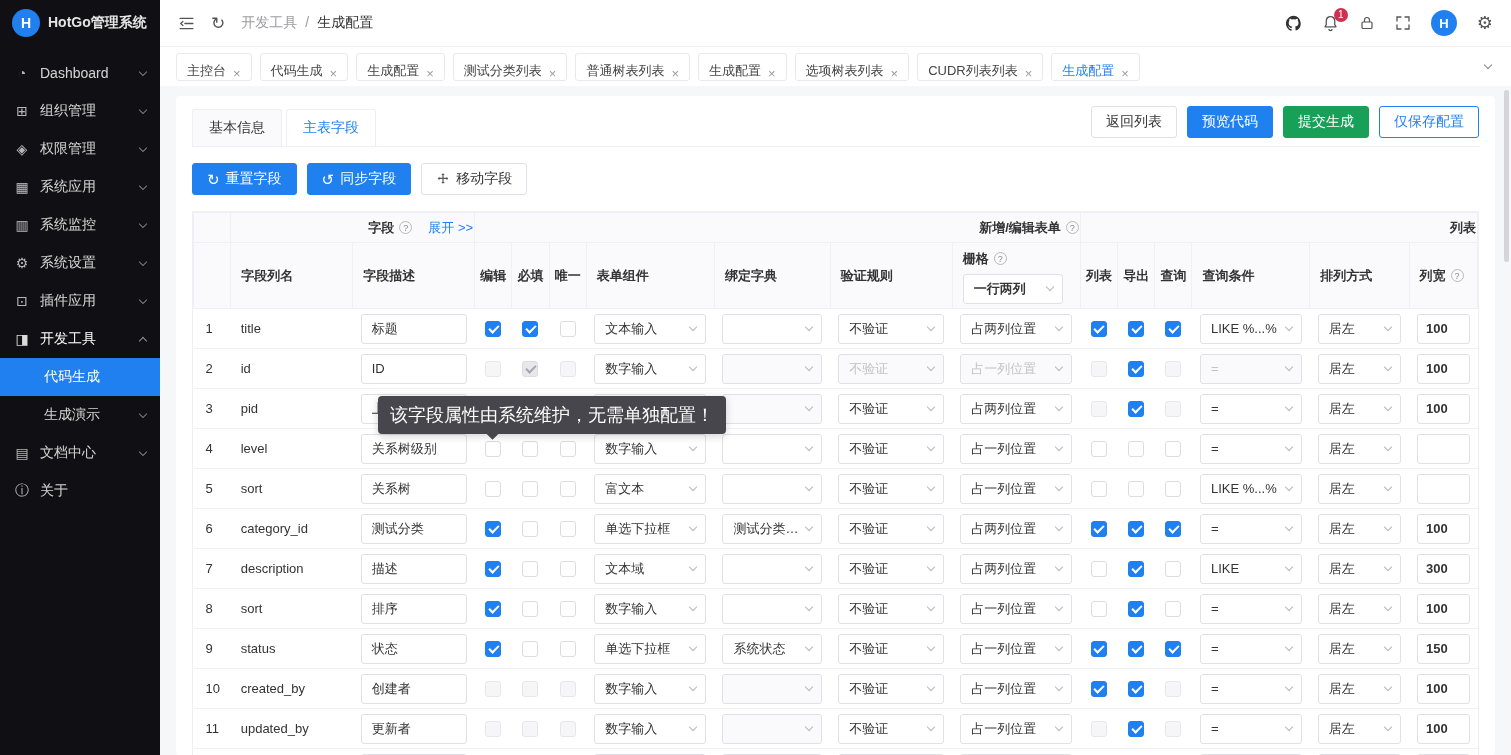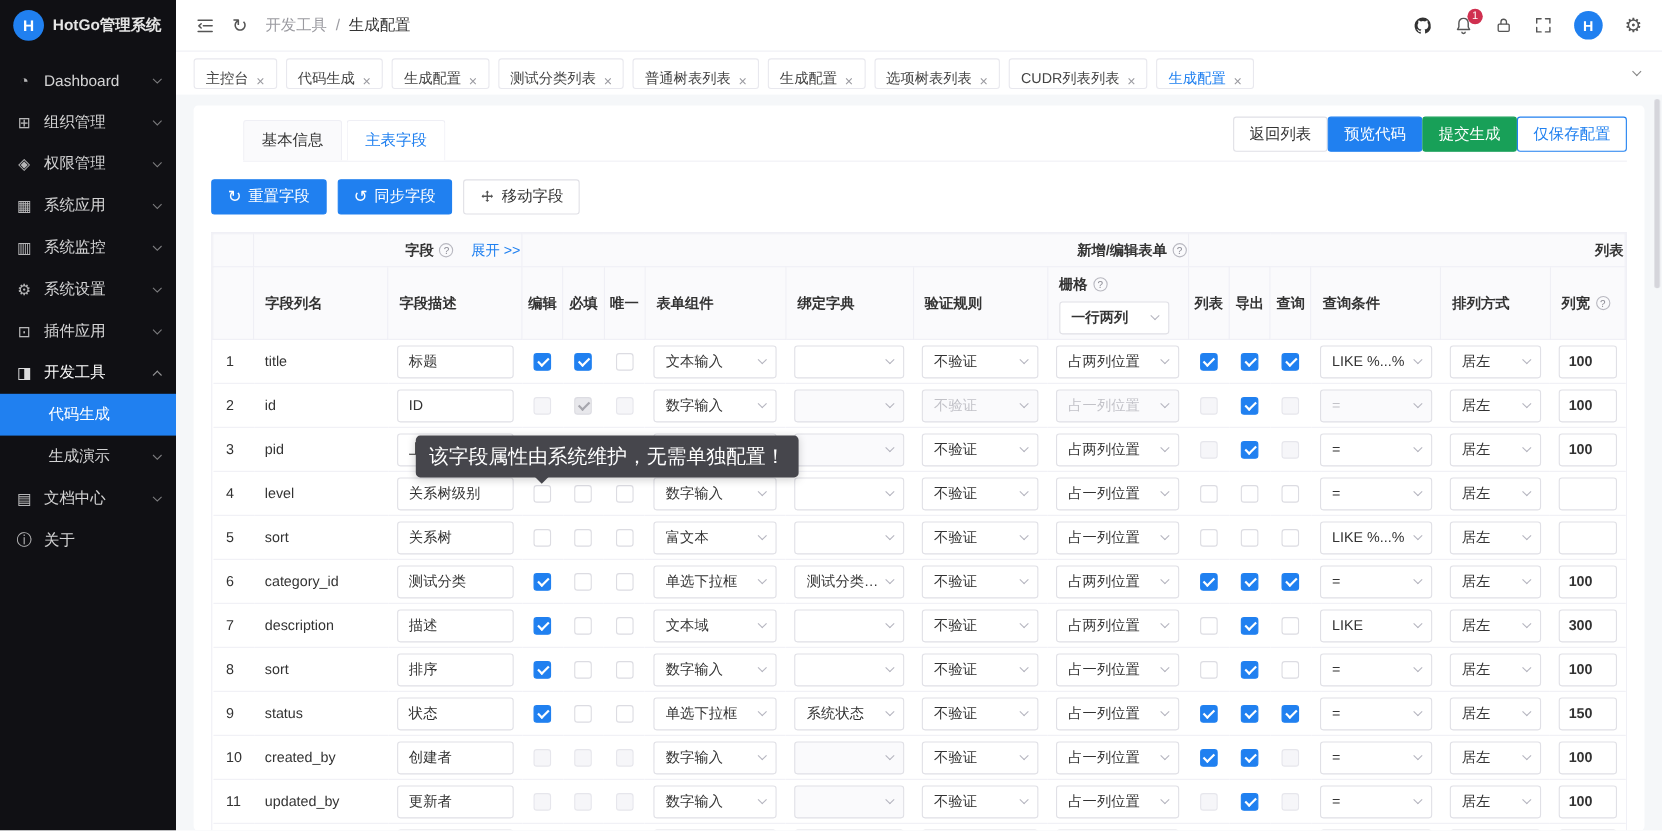--- a/index.html
+++ b/index.html
@@ -42,25 +42,25 @@
   .tabbar { height:40px; background:#fff; border-top:1px solid #f0f0f5; display:flex; align-items:center; gap:8px; padding:0 16px; flex-shrink:0; }
   .tab-list { display:flex; align-items:center; gap:8px; }
   .chip { display:inline-flex; align-items:flex-end; gap:7px; height:28px; padding:0 10px; border:1px solid #e8e8ee; border-radius:3px; background:#fff; font-size:13px; color:#444; cursor:pointer; white-space:nowrap; }
   .chip.active { color:var(--primary); }
   .chip-x { color:#9a9aa0; font-size:13px; line-height:1; }
   .tabbar-end { margin-left:auto; display:flex; align-items:center; padding:0 4px; color:#666; cursor:pointer; }
 
   
   .content { flex:1; padding:10px 16px 0; overflow:hidden; }
   .card { background:#fff; border-radius:4px; height:100%; padding:10px 16px 0; overflow:hidden; position:relative; }
-  .card-head { display:flex; align-items:center; border-bottom:1px solid #efeff5;margin-left:29px; }
+  .card-head { display:flex; align-items:center; border-bottom:1px solid #efeff5; }
   .card-tabs { display:flex; align-items:flex-end; }
   .card-tab { padding:9px 16px; border:1px solid #efeff5; border-bottom:none; border-radius:3px 3px 0 0; background:#fafafc; font-size:14px; cursor:pointer; margin-right:4px; position:relative; top:1px; }
   .card-tab.active { background:#fff; color:var(--primary); }
-  .head-actions { margin-left:auto; display:flex; gap:0; padding-bottom:8px; }
+  .head-actions { margin-left:auto; display:flex; gap:10px; padding-bottom:8px; }
 
   .btn { height:32px; padding:0 14px; border-radius:3px; border:1px solid #e0e0e6; background:#fff; color:#333; font-size:14px; display:inline-flex; align-items:center; gap:6px; cursor:pointer; font-family:inherit; white-space:nowrap; }
   .btn-primary { background:var(--primary); border-color:var(--primary); color:#fff; }
   .btn-success { background:var(--success); border-color:var(--success); color:#fff; }
   .btn-outline { background:#fff; border-color:var(--primary); color:var(--primary); }
   .b-icon { font-size:15px; line-height:1; display:inline-flex; }
 
   .field-actions { display:flex; gap:10px; margin:16px 0; }
 
   

